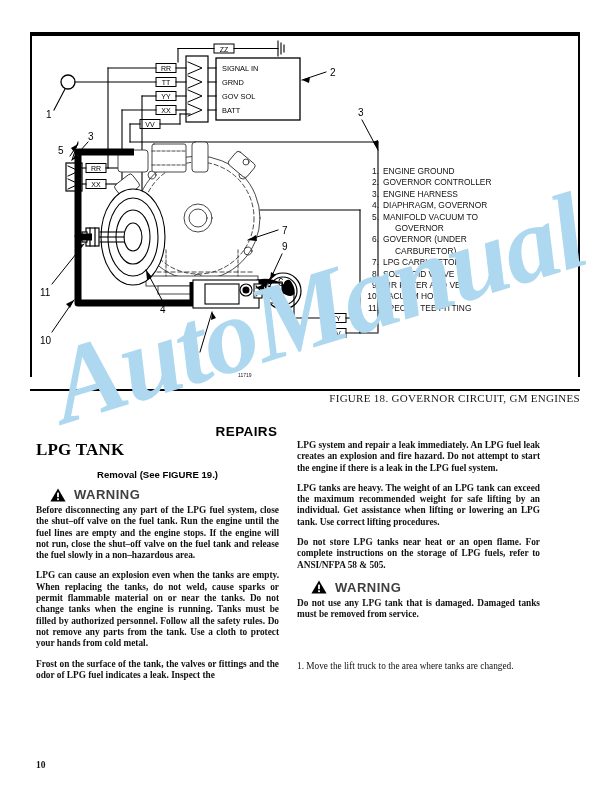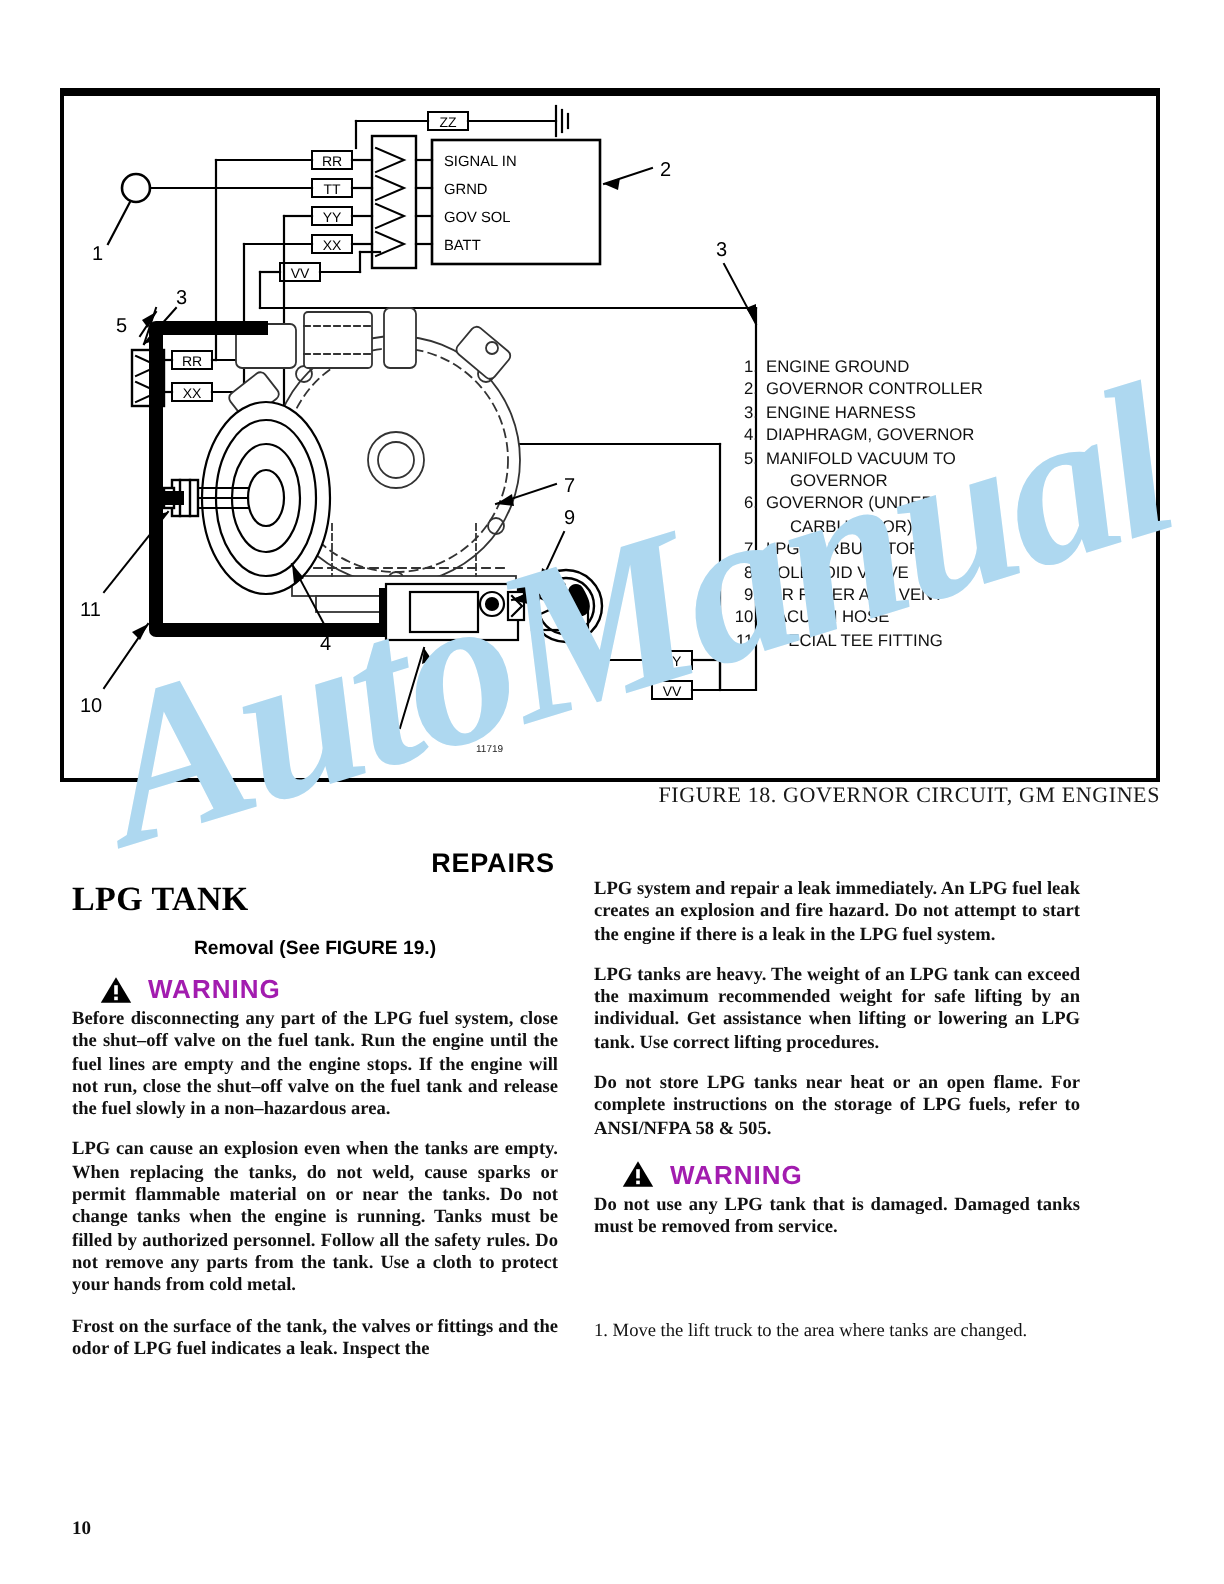--- a/index.html
+++ b/index.html
@@ -34,21 +34,21 @@
     color: #aed8f0;
     white-space: nowrap;
     transform: rotate(-17deg);
     transform-origin: left top;
   }
 
   
   #figure-block {
     position: absolute;
     left: 30px;
-    top: 44px;
+    top: 32px;
     width: 550px;
     height: 390px;
     z-index: 2;
   }
   #figure-frame {
     position: absolute;
     left: 0; top: 0;
     width: 550px; height: 345px;
     border-top: 4px solid #000;
     border-left: 2px solid #000;
@@ -165,21 +165,21 @@
     display: flex;
     align-items: center;
     margin: 7px 0 3px 14px;
   }
   .warning-head .tri { margin-right: 8px; display: block; }
   .warning-head .wlabel {
     font-family: "Liberation Sans", sans-serif;
     font-weight: 700;
     font-size: 13px;
     letter-spacing: 0.5px;
-    color: #a21caf;
+    color: #404040;
   }
 
   p.body {
     margin: 0 0 9px 0;
     font-family: "Liberation Serif", serif;
     font-size: 9.3px;
     line-height: 11.3px;
     color: #111;
     text-align: justify;
   }

